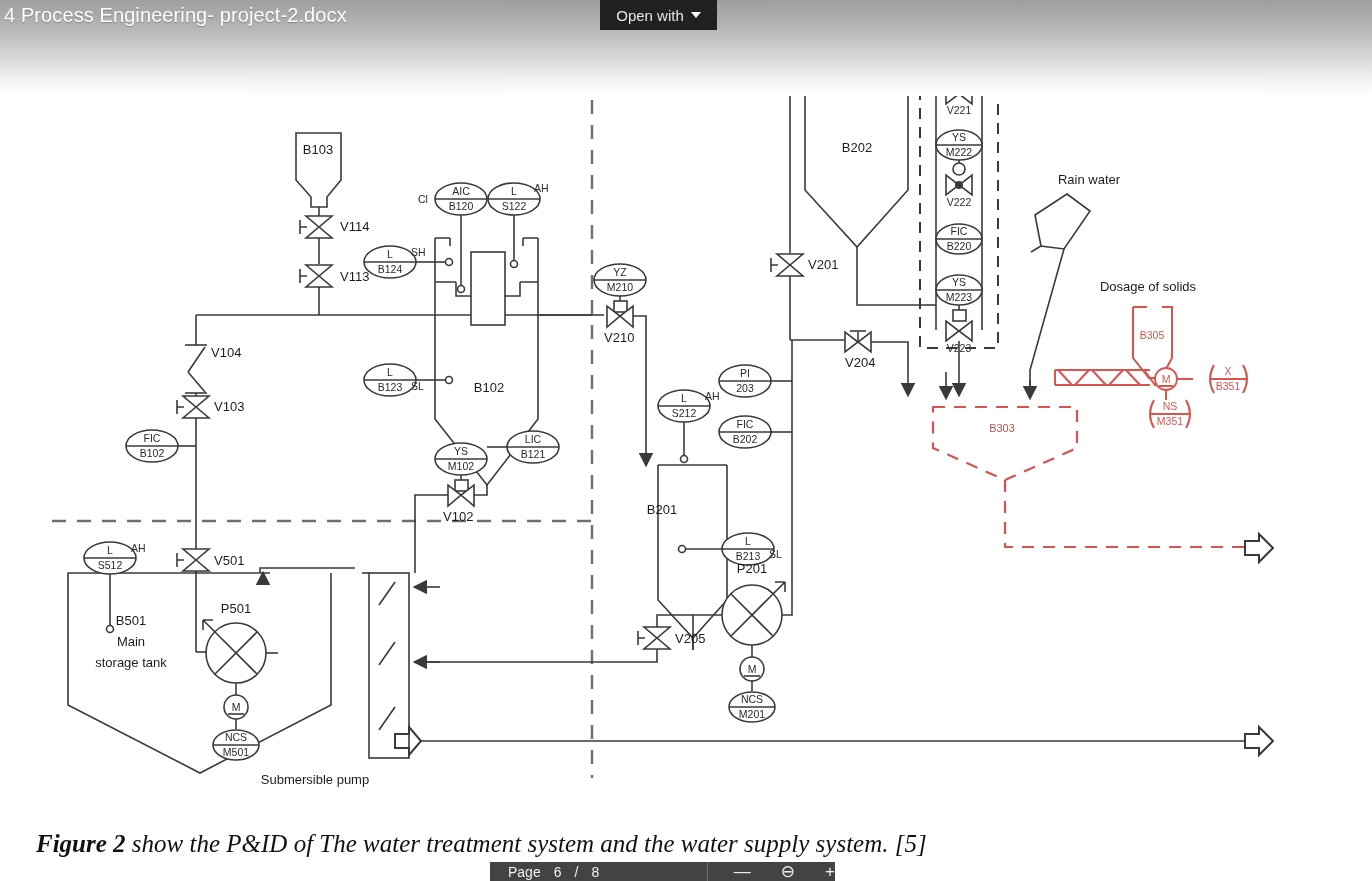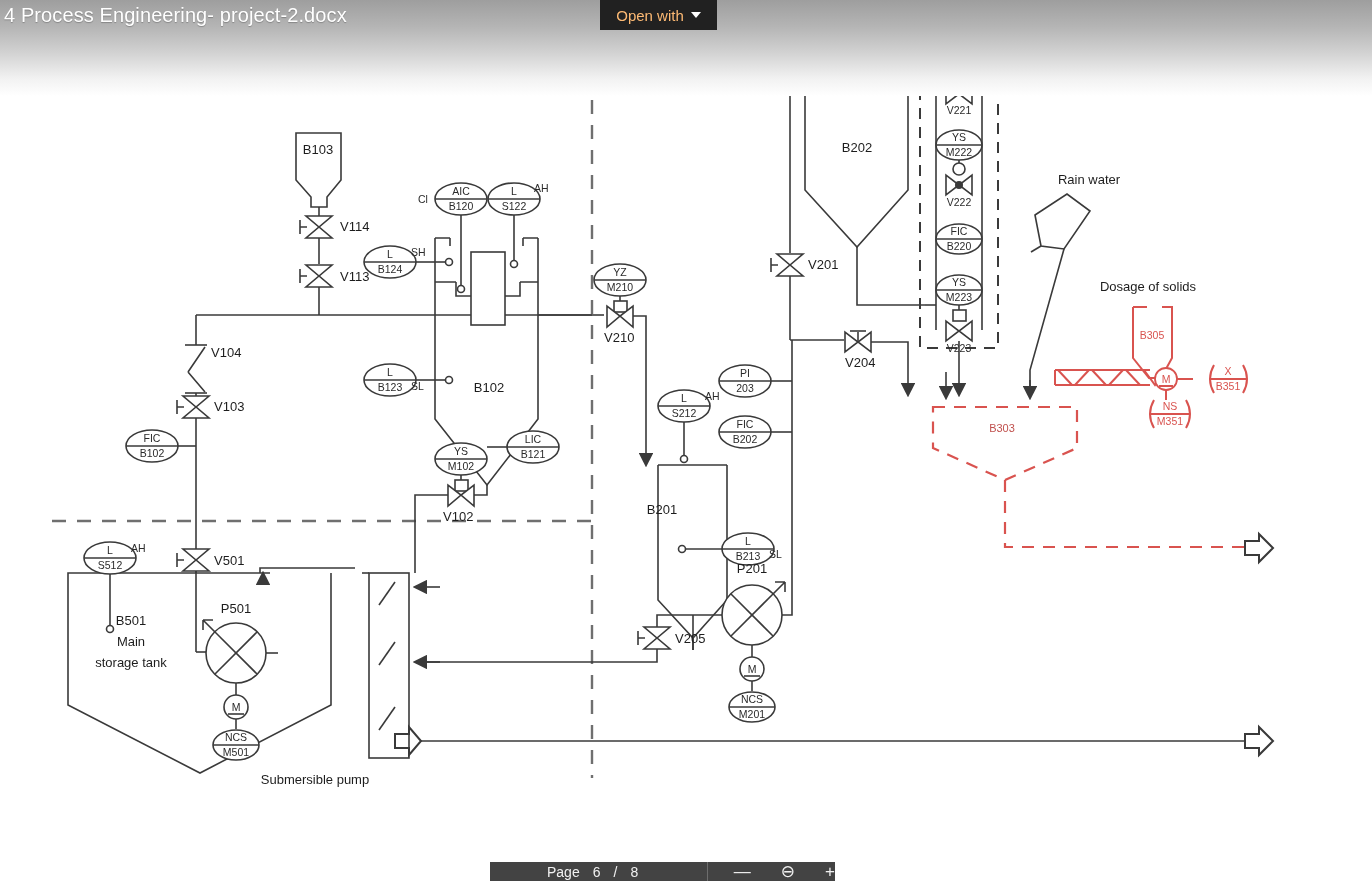--- a/index.html
+++ b/index.html
@@ -17,32 +17,32 @@
     background: linear-gradient(to bottom, #9e9e9e 0%, #b5b5b5 28%, #d2d2d2 55%, #f2f2f2 82%, #ffffff 100%);
     z-index: 40; pointer-events: none;
   }
   #doc-title {
     position: absolute; left: 4px; top: 4px;
     font-size: 20px; color: #ffffff; letter-spacing: .1px; z-index: 42;
     text-shadow: 0 1px 1px rgba(0,0,0,.25);
   }
   #open-with-btn {
     position: absolute; left: 600px; top: 0px; width: 117px; height: 30px;
-    background: #212121; color: #fdba74; z-index: 43;
+    background: #212121; color: #e5e5e5; z-index: 43;
     display: flex; align-items: center; justify-content: center; gap: 7px;
     font-size: 15px;
   }
   .caret-down { width: 0; height: 0; border-left: 5px solid transparent; border-right: 5px solid transparent; border-top: 6px solid #fff; }
 
   #bottom-toolbar {
     position: absolute; left: 490px; top: 862px; width: 345px; height: 19px;
     background: #434343; color: #f1f1f1; z-index: 45;
     display: flex; align-items: center; font-size: 14px; overflow: hidden;
   }
-  #page-group { display: flex; align-items: center; gap: 13px; padding-left: 18px; width: 200px; margin-left: 39px; }
+  #page-group { display: flex; align-items: center; gap: 13px; padding-left: 18px; width: 200px; }
   #tool-div { width: 1px; height: 19px; background: #6d6d6d; }
   #zoom-group { display: flex; align-items: center; gap: 30px; padding-left: 26px; }
   .zoom-btn { font-size: 17px; line-height: 1; }
 
   
   #caption {
     position: absolute; left: 36px; top: 830px; width: 1300px;
     font-family: "Liberation Serif", serif; font-size: 25px; font-style: italic;
     color: #111; white-space: nowrap; z-index: 10;
   }
@@ -515,20 +515,23 @@
       <text class="txt-red ctr" x="1170" y="425">M351</text>
     </g>
 
     <g>
       <path class="ln" style="marker-end:url(#arrw)" d="M946,372 L946,398"></path>
     </g>
 
   </svg>
   </div>
 
+  <div id="caption">
+    <b>Figure 2</b><span> show the P&amp;ID of The water treatment system and the water supply system. [5]</span>
+  </div>
 
   <div id="header-bar"></div>
   <div id="doc-title">4 Process Engineering- project-2.docx</div>
   <div id="open-with-btn">
     <span>Open with</span>
     <span class="caret-down"></span>
   </div>
 
   <div id="bottom-toolbar">
     <div id="page-group">

